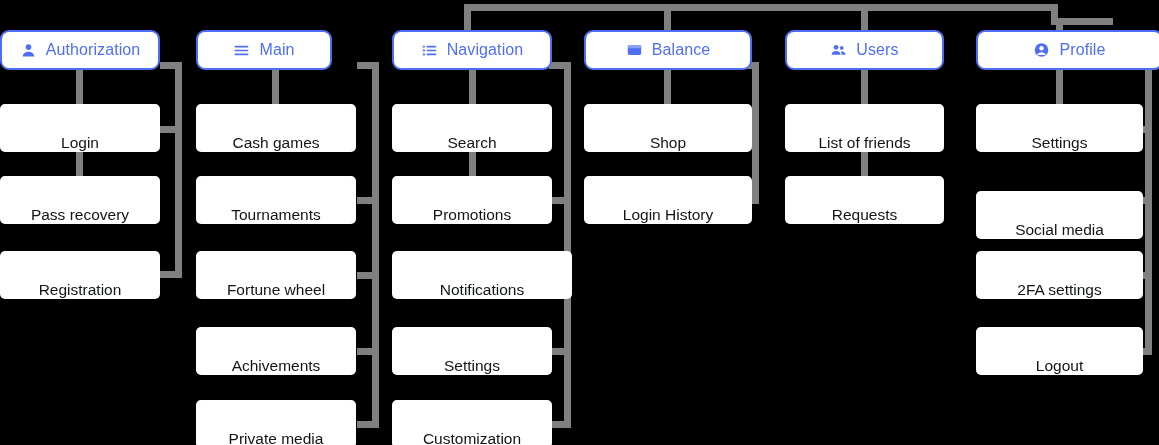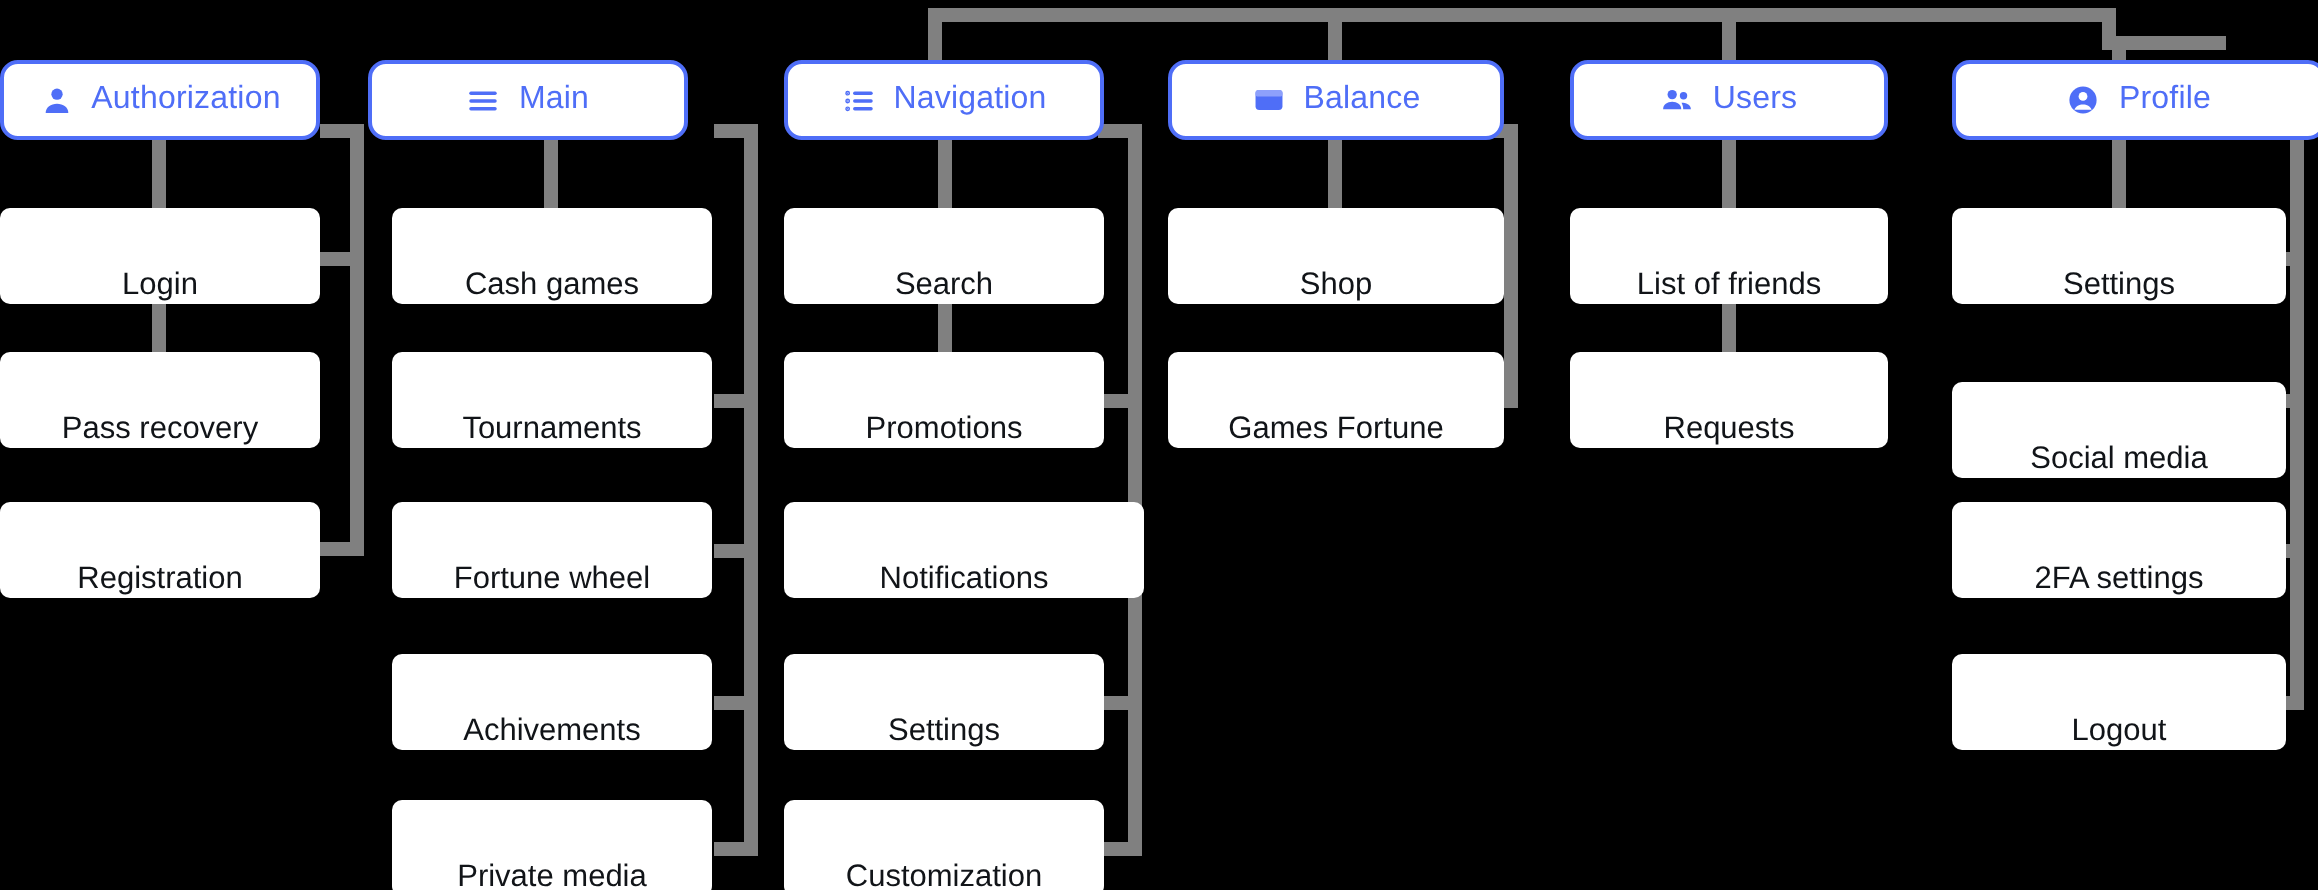--- a/index.html
+++ b/index.html
@@ -130,21 +130,21 @@
   <div class="item" style="left:0px;top:104px;width:160px;">
     <span>Login</span>
   </div>
   <div class="item" style="left:0px;top:176px;width:160px;">
     <span>Pass recovery</span>
   </div>
   <div class="item" style="left:0px;top:251px;width:160px;">
     <span>Registration</span>
   </div>
 
-  <div class="head" style="left:184px;top:30px;width:160px;">
+  <div class="head" style="left:196px;top:30px;width:136px;">
     <span class="ico">
       <svg width="17" height="17" viewBox="0 0 24 24" fill="none" stroke="#4f6ef7" stroke-width="2.4" stroke-linecap="round">
         <line x1="3.5" y1="6.5" x2="20.5" y2="6.5"></line>
         <line x1="3.5" y1="12" x2="20.5" y2="12"></line>
         <line x1="3.5" y1="17.5" x2="20.5" y2="17.5"></line>
       </svg>
     </span>
     <span class="lbl">Main</span>
   </div>
   <div class="item" style="left:196px;top:104px;width:160px;">
@@ -198,21 +198,21 @@
         <rect x="2.5" y="5" width="19" height="14" rx="2.6"></rect>
         <rect x="2.5" y="5" width="19" height="4.6" rx="1.8" fill="#8da0fb"></rect>
       </svg>
     </span>
     <span class="lbl">Balance</span>
   </div>
   <div class="item" style="left:584px;top:104px;width:168px;">
     <span>Shop</span>
   </div>
   <div class="item" style="left:584px;top:176px;width:168px;">
-    <span>Games Fortune</span>
+    <span>Login History</span>
   </div>
 
   <div class="head" style="left:785px;top:30px;width:159px;">
     <span class="ico">
       <svg width="18" height="18" viewBox="0 0 24 24" fill="#4f6ef7">
         <circle cx="8.6" cy="8.2" r="3.3"></circle>
         <circle cx="16.6" cy="9" r="2.6"></circle>
         <path d="M2.2 18.6c0-3.3 2.9-5.3 6.4-5.3s6.4 2 6.4 5.3z"></path>
         <path d="M15.2 13.9c3 .1 6.6 1 6.6 4.7h-5.4c0-1.9-.5-3.4-1.2-4.7z"></path>
       </svg>

